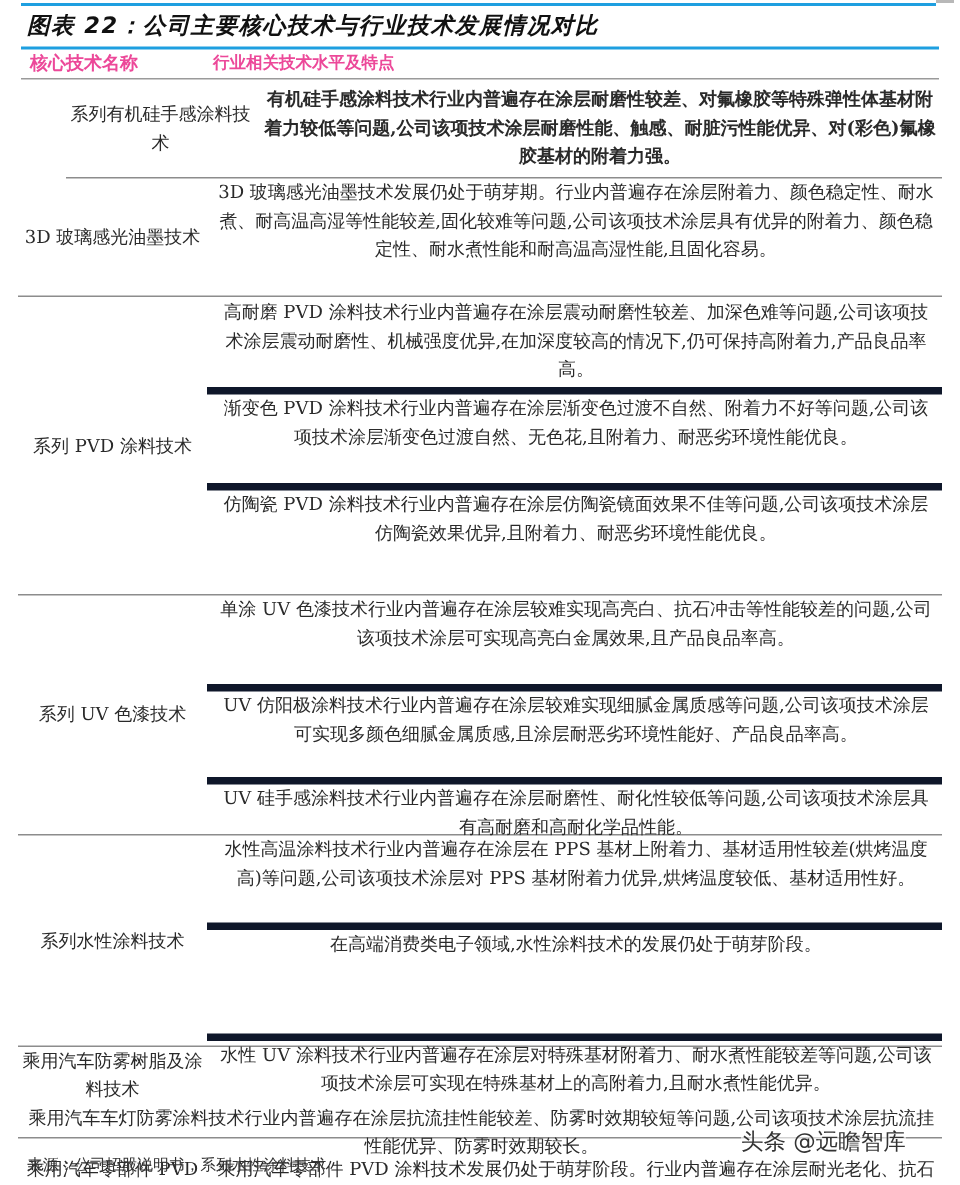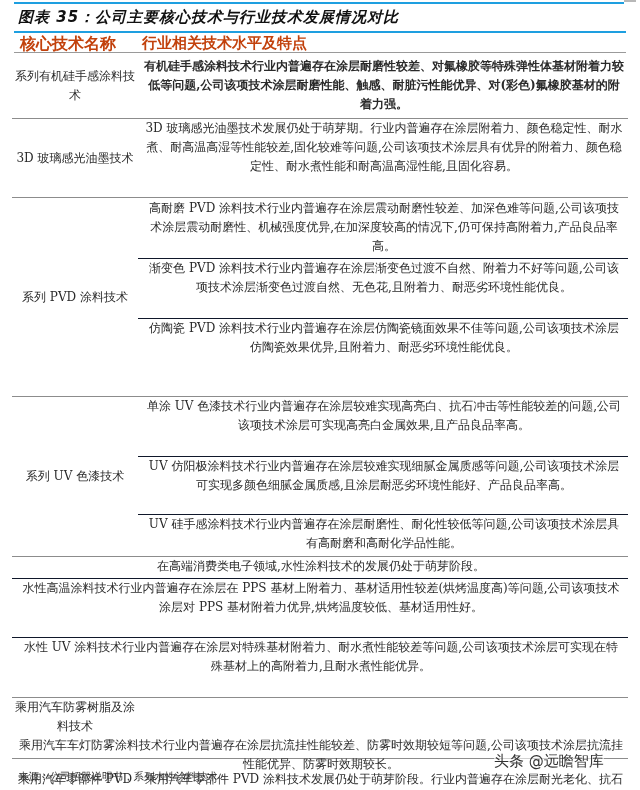--- a/index.html
+++ b/index.html
@@ -13,69 +13,69 @@
     .title {
       position: absolute; left: 18px; top: 8px;
       font-family: "DejaVu Sans", "Liberation Sans", sans-serif;
       font-size: 15px; font-weight: bold; font-style: italic; color: #111; letter-spacing: 1px;
     }
     .title-rule { position: absolute; left: 14px; top: 31px; width: 612px; height: 2px; background: #1e9fe0; }
     .header-row { position: absolute; left: 14px; top: 34px; width: 612px; height: 17px; }
     .hdr-col1 {
       position: absolute; left: 6px; top: 0px;
       font-family: "DejaVu Sans", "Liberation Sans", sans-serif;
-      font-size: 16px; font-weight: bold; color: #c2410c;
+      font-size: 12px; font-weight: bold; color: #ec4899;
     }
     .hdr-col2 {
       position: absolute; left: 128px; top: 0px;
       font-family: "DejaVu Sans", "Liberation Sans", sans-serif;
-      font-size: 15px; font-weight: bold; color: #c2410c;
+      font-size: 11px; font-weight: bold; color: #ec4899;
     }
     .hdr-rule { position: absolute; left: 14px; top: 52px; width: 612px; height: 1px; background: #9a9a9a; }
 
     .table { position: absolute; left: 12px; top: 53px; width: 616px; }
     .group { position: relative; display: flex; border-bottom: 1px solid #8c8c8c; }
     .group .name {
       width: 122px; flex: none; display: flex; align-items: center; justify-content: center;
       text-align: center; font-size: 12px; line-height: 19px; color: #2a2a2a; padding: 0 2px;
     }
     .group .descs { flex: 1; }
     .desc {
       text-align: center; font-size: 12px; line-height: 19px; color: #2a2a2a;
       padding: 0 4px 0 6px;
     }
-    .desc + .desc { border-top: 1px solid #0f172a; }
+    .desc + .desc { border-top: 5px solid #0f172a; }
 
     .source {
       position: absolute; left: 18px; top: 770px;
       font-size: 10.5px; color: #333;
     }
     .watermark {
       position: absolute; left: 494px; top: 752px;
       font-family: "DejaVu Sans", "Liberation Sans", sans-serif;
       font-size: 15px; color: #333; background: rgba(255,255,255,0.6);
     }
   </style>
 </head>
 <body>
 
 <div class="top-rule"></div>
 <div class="top-rule-tail"></div>
-<div class="title">图表 35：公司主要核心技术与行业技术发展情况对比</div>
+<div class="title">图表 22：公司主要核心技术与行业技术发展情况对比</div>
 <div class="title-rule"></div>
 
 <div class="header-row">
   <span class="hdr-col1">核心技术名称</span>
   <span class="hdr-col2">行业相关技术水平及特点</span>
 </div>
 <div class="hdr-rule"></div>
 
 <div class="table">
 
-  <div class="group" style="height:65px;">
+  <div class="group" style="height:65px;margin-left:32px;">
     <div class="name">系列有机硅手感涂料技术</div>
     <div class="descs" style="display:flex;flex-direction:column;justify-content:center;font-weight:bold;">
       <div class="desc">有机硅手感涂料技术行业内普遍存在涂层耐磨性较差、对氟橡胶等特殊弹性体基材附着力较低等问题,公司该项技术涂层耐磨性能、触感、耐脏污性能优异、对(彩色)氟橡胶基材的附着力强。</div>
     </div>
   </div>
 
   <div class="group" style="height:78px;">
     <div class="name">3D 玻璃感光油墨技术</div>
     <div class="descs" style="display:flex;flex-direction:column;justify-content:flex-start;">
       <div class="desc">3D 玻璃感光油墨技术发展仍处于萌芽期。行业内普遍存在涂层附着力、颜色稳定性、耐水煮、耐高温高湿等性能较差,固化较难等问题,公司该项技术涂层具有优异的附着力、颜色稳定性、耐水煮性能和耐高温高湿性能,且固化容易。</div>
@@ -94,24 +94,25 @@
   <div class="group" style="height:159px;">
     <div class="name">系列 UV 色漆技术</div>
     <div class="descs">
       <div class="desc" style="height:59px;">单涂 UV 色漆技术行业内普遍存在涂层较难实现高亮白、抗石冲击等性能较差的问题,公司该项技术涂层可实现高亮白金属效果,且产品良品率高。</div>
       <div class="desc" style="height:57px;">UV 仿阳极涂料技术行业内普遍存在涂层较难实现细腻金属质感等问题,公司该项技术涂层可实现多颜色细腻金属质感,且涂层耐恶劣环境性能好、产品良品率高。</div>
       <div class="desc" style="height:40px;">UV 硅手感涂料技术行业内普遍存在涂层耐磨性、耐化性较低等问题,公司该项技术涂层具有高耐磨和高耐化学品性能。</div>
     </div>
   </div>
 
   <div class="group" style="height:140px;">
+    <div class="name">系列水性涂料技术</div>
     <div class="descs">
+      <div class="desc" style="height:58px;">水性高温涂料技术行业内普遍存在涂层在 PPS 基材上附着力、基材适用性较差(烘烤温度高)等问题,公司该项技术涂层对 PPS 基材附着力优异,烘烤温度较低、基材适用性好。</div>
       <div class="desc" style="height:21px;">在高端消费类电子领域,水性涂料技术的发展仍处于萌芽阶段。</div>
-      <div class="desc" style="height:58px;">水性高温涂料技术行业内普遍存在涂层在 PPS 基材上附着力、基材适用性较差(烘烤温度高)等问题,公司该项技术涂层对 PPS 基材附着力优异,烘烤温度较低、基材适用性好。</div>
-      <div class="desc" style="height:58px;">水性 UV 涂料技术行业内普遍存在涂层对特殊基材附着力、耐水煮性能较差等问题,公司该项技术涂层可实现在特殊基材上的高附着力,且耐水煮性能优异。</div>
+      <div class="desc" style="height:58px;margin-top:48px;">水性 UV 涂料技术行业内普遍存在涂层对特殊基材附着力、耐水煮性能较差等问题,公司该项技术涂层可实现在特殊基材上的高附着力,且耐水煮性能优异。</div>
     </div>
   </div>
 
   <div class="group" style="height:60px;flex-direction:column;">
     <div class="name">乘用汽车防雾树脂及涂料技术</div>
     <div class="descs" style="display:flex;flex-direction:column;justify-content:flex-end;">
       <div class="desc">乘用汽车车灯防雾涂料技术行业内普遍存在涂层抗流挂性能较差、防雾时效期较短等问题,公司该项技术涂层抗流挂性能优异、防雾时效期较长。</div>
     </div>
   </div>
 

